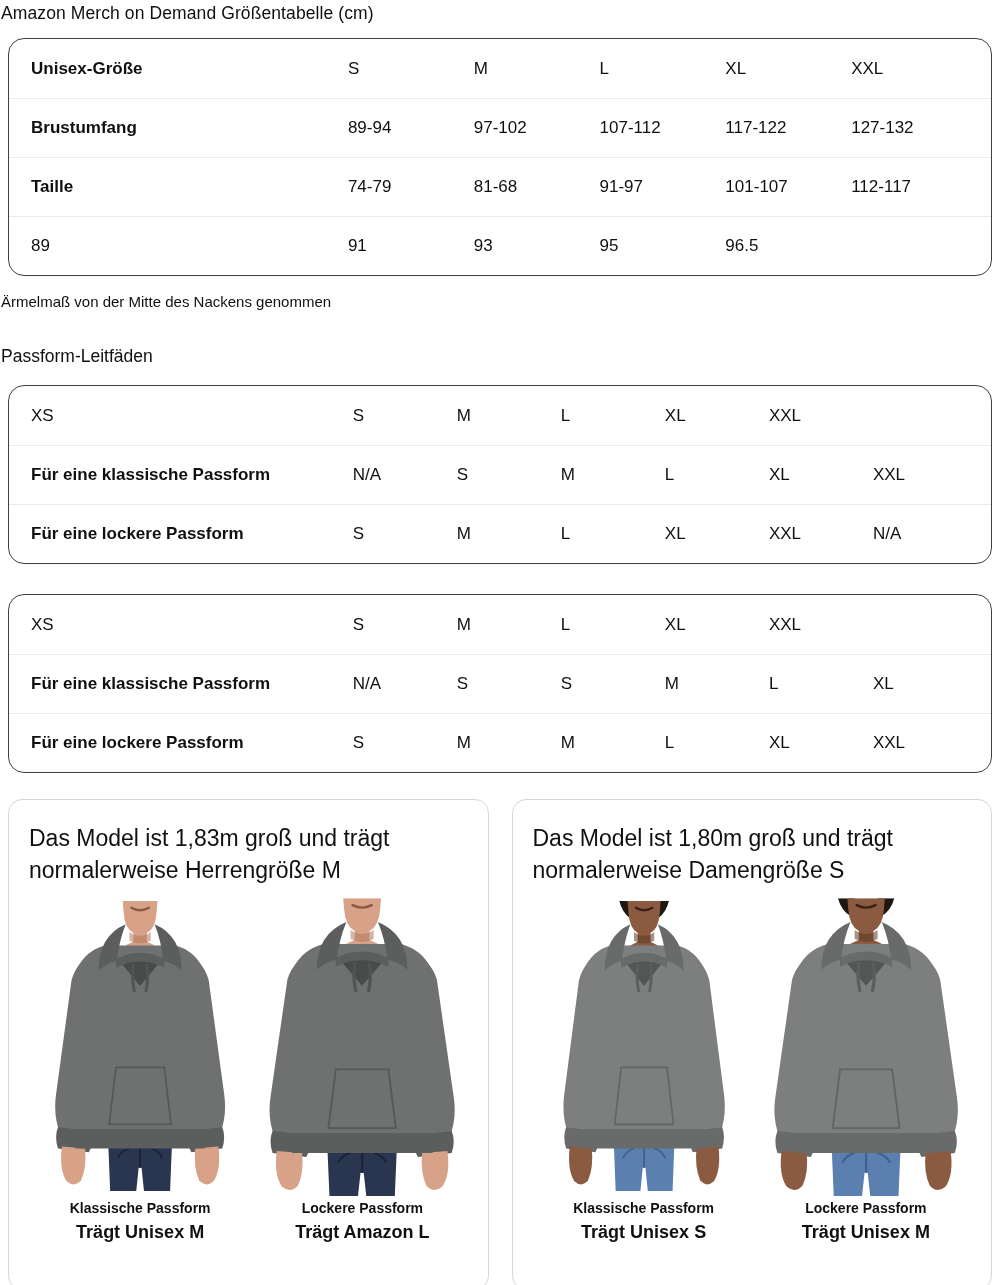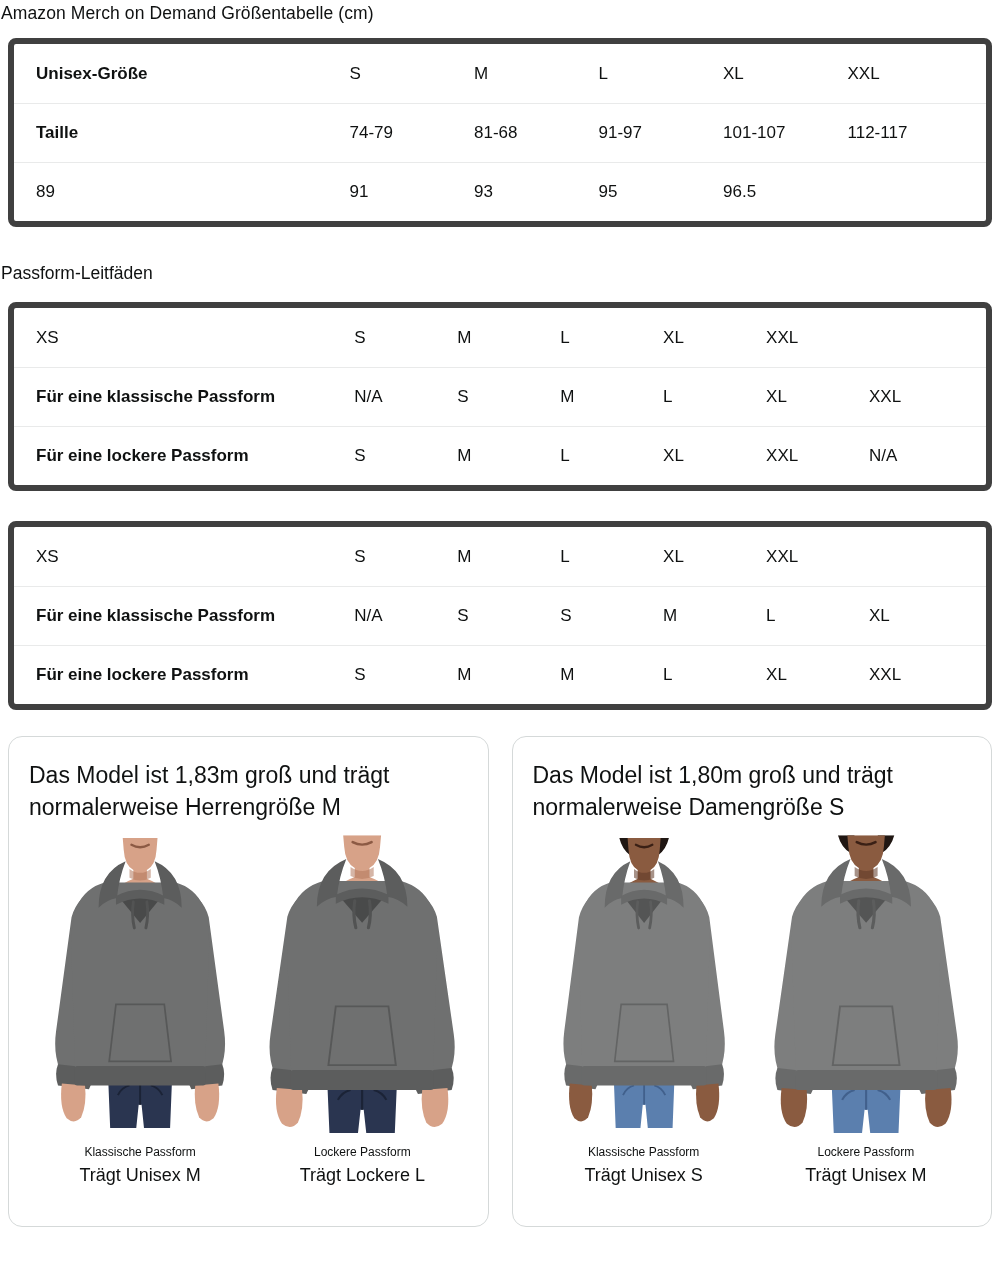--- a/index.html
+++ b/index.html
@@ -5,21 +5,21 @@
   * { margin:0; padding:0; box-sizing:border-box; }
   html,body { background:#fff; }
   body {
     width:1000px; height:1285px;
     font-family:"Liberation Sans", sans-serif;
     color:#0F1111;
     overflow:hidden;
   }
   .page-title { font-size:17.5px; font-weight:400; padding:3px 0 0 1px; letter-spacing:.1px; }
 
-  .card { background:#fff; border:6px solid #404040; border-radius:8px; margin:0 8px; }
+  .card { background:#fff; border:1px solid #404040; border-radius:16px; margin:0 8px; }
   #size-card { margin-top:14px; }
   .trow {
     display:grid; align-items:center; height:59px;
     padding:0 14px 0 22px; border-top:1px solid #E9EAEA;
     font-size:17px;
   }
   .trow:first-child { border-top:none; }
   .size-grid  { grid-template-columns: 33.5% repeat(5, 1fr); }
   .fit-grid   { grid-template-columns: 34% repeat(6, 1fr); }
   .rlabel { font-weight:700; }
@@ -32,22 +32,22 @@
 
   .model-cards { display:flex; gap:23px; margin:26px 8px 0 8px; }
   .model-card {
     flex:1; background:#fff; border:1px solid #D5D9D9; border-radius:14px;
     padding:22px 14px 16px 20px; height:491px;
   }
   .model-desc { font-size:23px; line-height:32px; max-width:388px; }
   .figures { display:flex; margin-top:10px; }
   .figure { flex:1; text-align:center; min-width:0; }
   .model-photo { width:100%; height:300px; display:block; }
-  .fit-label { font-size:12px; font-weight:400; margin-top:12px; }
-  .size-label { font-size:18px; font-weight:400; margin-top:6px; }
+  .fit-label { font-size:14px; font-weight:700; margin-top:4px; }
+  .size-label { font-size:18px; font-weight:700; margin-top:6px; }
 
   
   .man   { --skin:#d7a habi; }
   .man {
     --skin:#d7a288; --skin-sh:#b3785c; --mouth:#8c5a44; --hair:transparent;
     --jeans:#2a3550; --jeans-dk:#1b2336;
     --hoodie:#6f7070; --hoodie-dk:#5c5d5d; --hoodie-deep:#494a4a;
     --string:#525353; --seam:#575858;
   }
   .woman {
@@ -106,36 +106,45 @@
   <div class="card" id="size-card">
     <div class="trow size-grid">
       <span class="rlabel">Unisex-Größe</span>
       <span class="rval">S</span>
       <span class="rval">M</span>
       <span class="rval">L</span>
       <span class="rval">XL</span>
       <span class="rval">XXL</span>
     </div>
     <div class="trow size-grid">
+      <span class="rlabel">Brustumfang</span>
+      <span class="rval">89-94</span>
+      <span class="rval">97-102</span>
+      <span class="rval">107-112</span>
+      <span class="rval">117-122</span>
+      <span class="rval">127-132</span>
+    </div>
+    <div class="trow size-grid">
       <span class="rlabel">Taille</span>
       <span class="rval">74-79</span>
       <span class="rval">81-68</span>
       <span class="rval">91-97</span>
       <span class="rval">101-107</span>
       <span class="rval">112-117</span>
     </div>
     <div class="trow size-grid">
       <span class="rval">89</span>
       <span class="rval">91</span>
       <span class="rval">93</span>
       <span class="rval">95</span>
       <span class="rval">96.5</span>
     </div>
   </div>
 
+  <div class="footnote">Ärmelmaß von der Mitte des Nackens genommen</div>
 
   <div class="section-heading">Passform-Leitfäden</div>
 
   <div class="card" id="fit-card-men">
     <div class="trow fit-grid">
       <span class="rval">XS</span>
       <span class="rval">S</span>
       <span class="rval">M</span>
       <span class="rval">L</span>
       <span class="rval">XL</span>
@@ -200,21 +209,21 @@
             <use href="#fig"></use>
           </svg>
           <div class="fit-label">Klassische Passform</div>
           <div class="size-label">Trägt Unisex M</div>
         </div>
         <div class="figure">
           <svg class="model-photo man" viewBox="0 0 230 300">
             <use href="#fig" transform="translate(-10.35 -3) scale(1.09 1.03)"></use>
           </svg>
           <div class="fit-label">Lockere Passform</div>
-          <div class="size-label">Trägt Lockere L</div>
+          <div class="size-label">Trägt Amazon L</div>
         </div>
       </div>
     </div>
 
     <div class="model-card">
       <div class="model-desc">Das Model ist 1,80m groß und trägt normalerweise Damengröße S</div>
       <div class="figures">
         <div class="figure">
           <svg class="model-photo woman" viewBox="0 0 230 300">
             <use href="#fig" transform="translate(5.75 0) scale(0.95 1)"></use>

